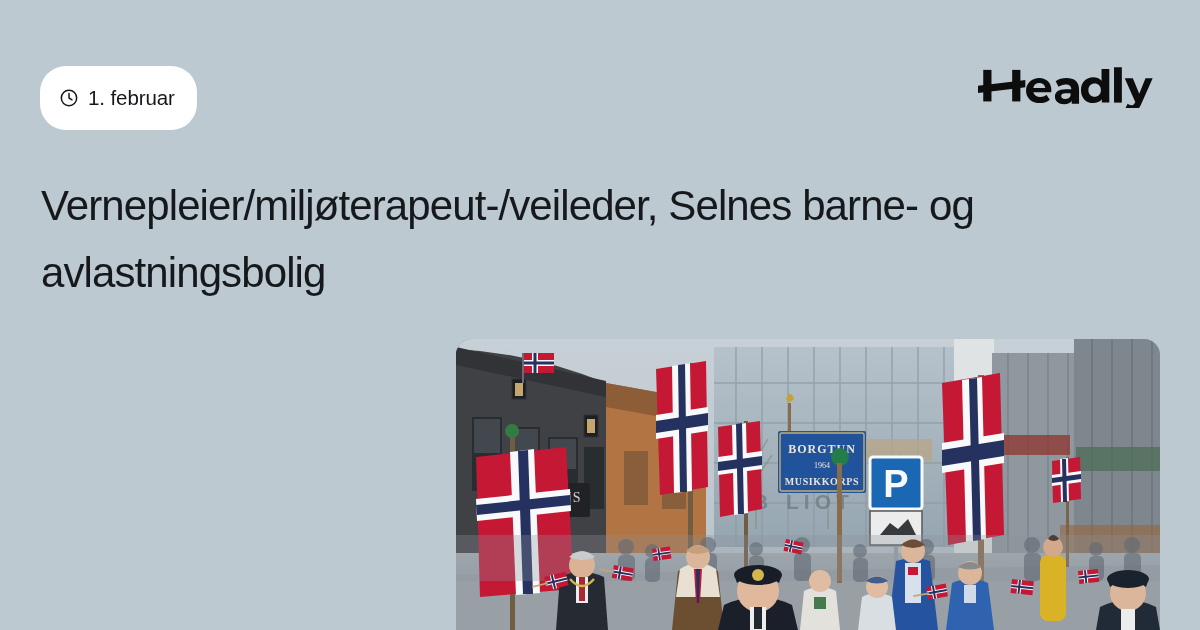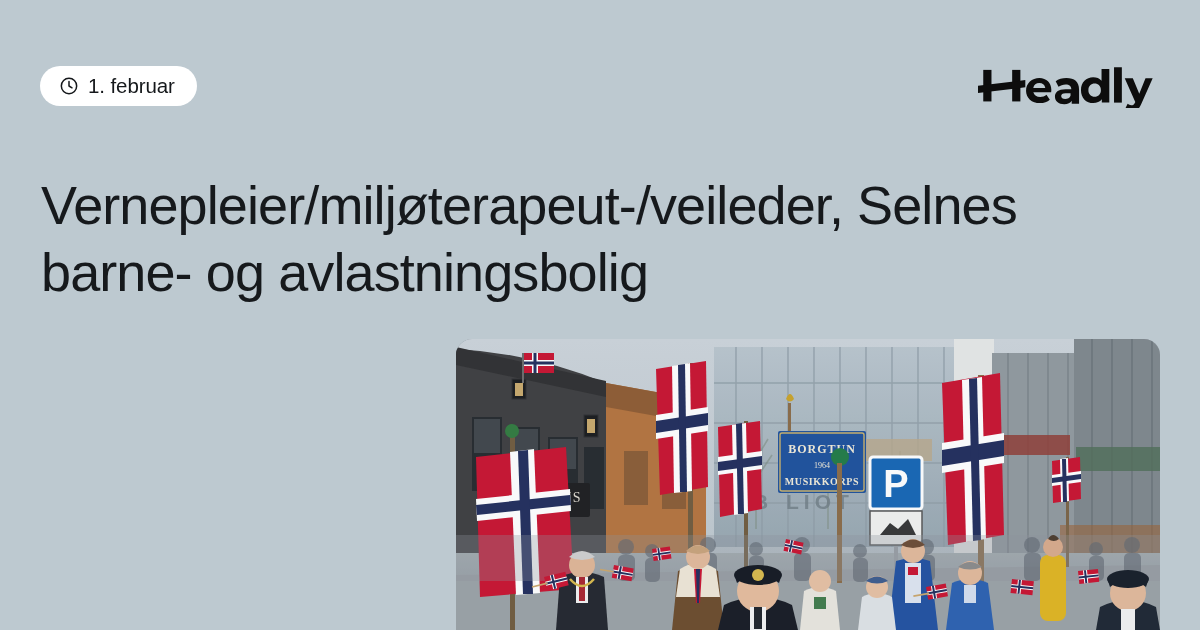--- a/index.html
+++ b/index.html
@@ -19,21 +19,21 @@
     position: absolute;
     inset: 0;
     background: #bdc9d0;
   }
 
   
   .date-badge {
     position: absolute;
     left: 40px;
     top: 66px;
-    height: 40px;
+    height: 64px;
     display: flex;
     align-items: center;
     gap: 9px;
     padding: 0 22px 0 19px;
     background: #ffffff;
     border-radius: 26px;
     box-sizing: border-box;
     text-align: center;
   }
   .clock-icon {
@@ -64,21 +64,21 @@
     display: block;
   }
 
   
   .headline {
     position: absolute;
     left: 41px;
     top: 172px;
     width: 1000px;
     margin: 0;
-    font-size: 54px;
+    font-size: 42px;
     line-height: 67px;
     font-weight: 400;
     letter-spacing: -0.9px;
     color: #16191c;
     word-break: normal;
   }
 
   
   .photo {
     position: absolute;

